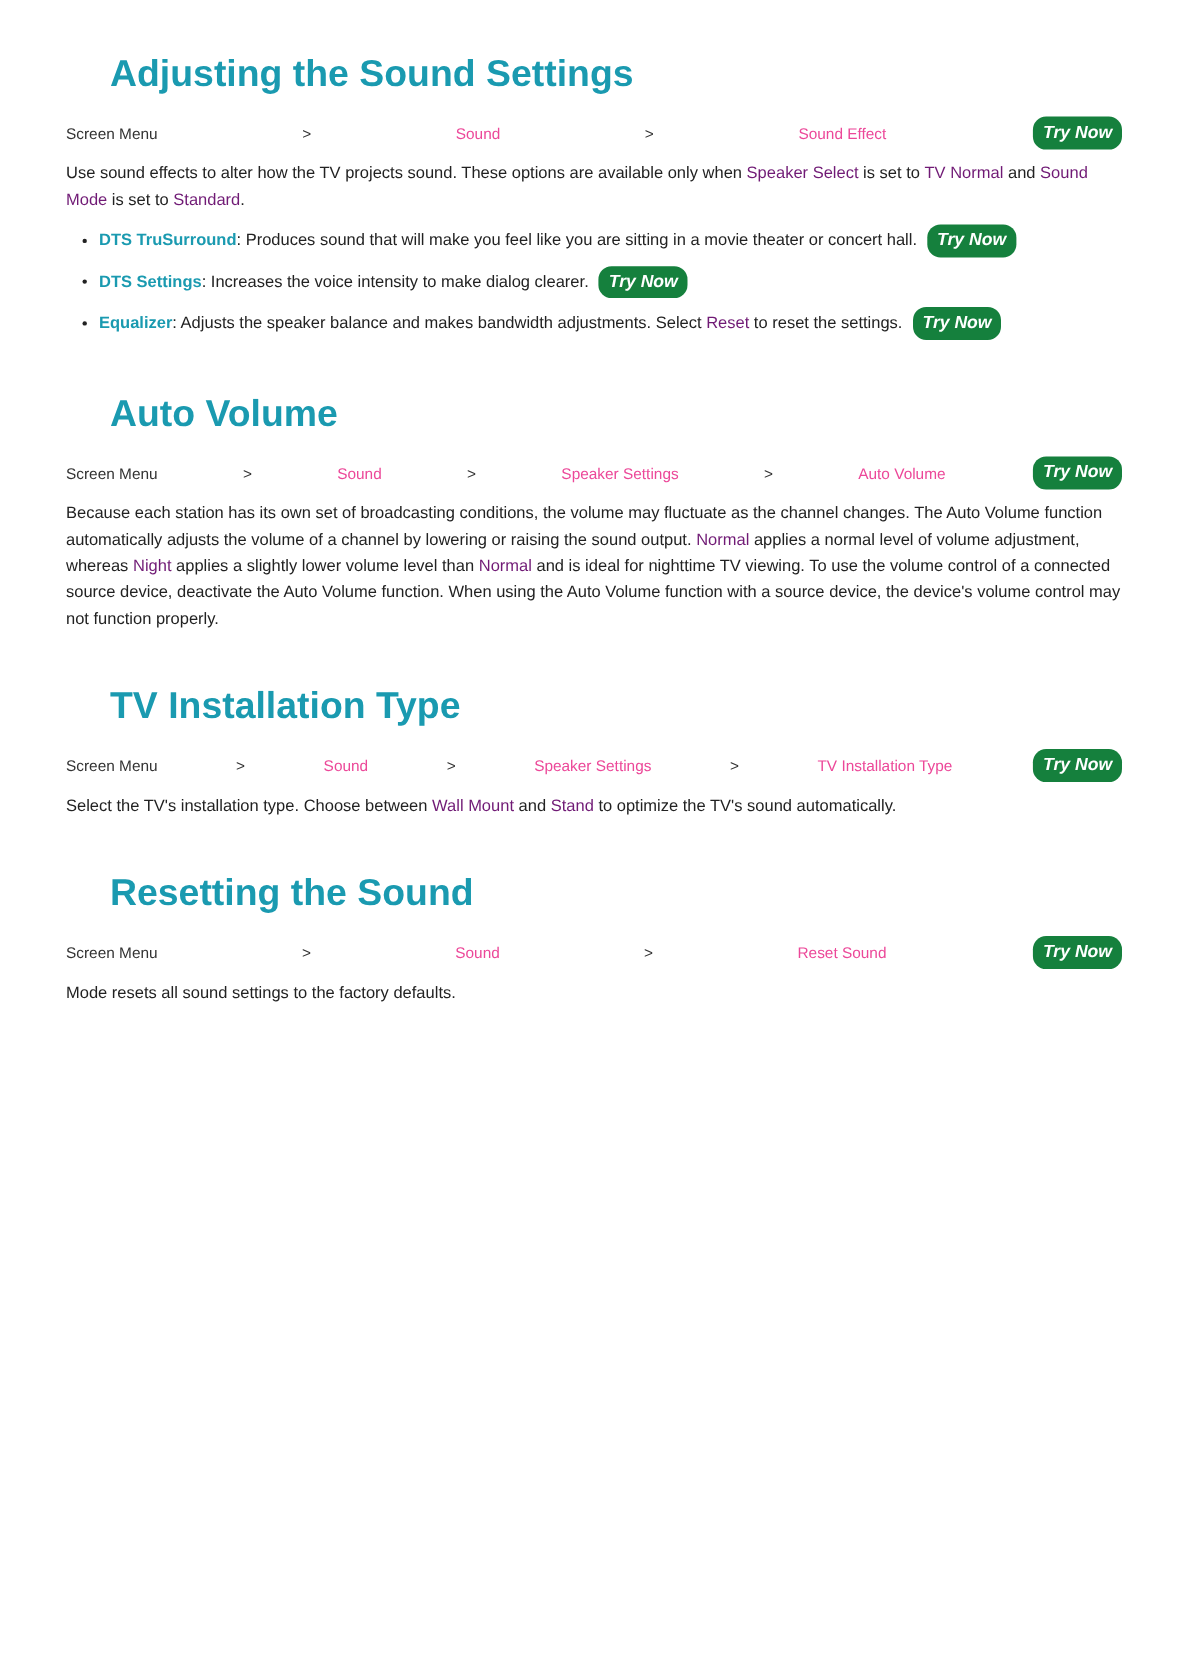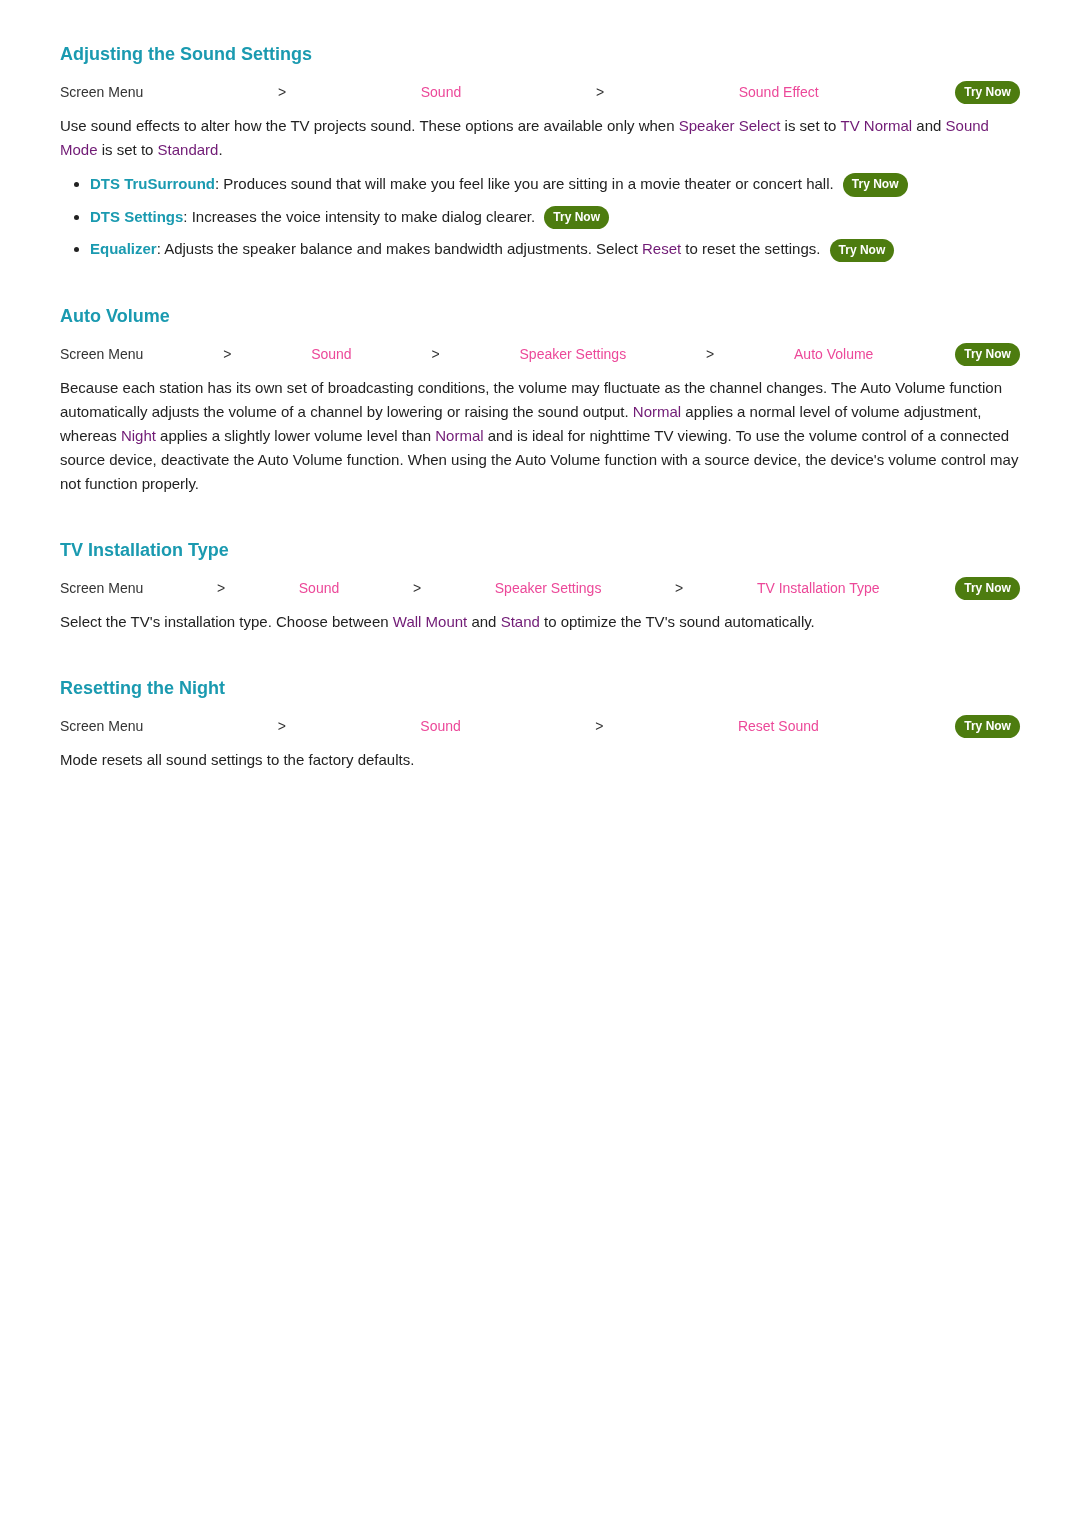--- a/index.html
+++ b/index.html
@@ -16,24 +16,25 @@
       padding: 40px 60px;
       line-height: 1.6;
       max-width: 1080px;
     }
 
     .section {
       margin-bottom: 40px;
     }
 
     h2 {
-      font-size: 18px;
+      font-size: 34px;
       font-weight: 600;
       color: #1a9ab0;
       margin-bottom: 12px;
+      margin-left: 40px;
     }
 
     .breadcrumb {
       font-size: 14px;
       color: #333;
       margin-bottom: 10px;
       display: flex;
       align-items: center;
       flex-wrap: wrap;
       gap: 2px;
@@ -45,29 +46,30 @@
       color: #333;
     }
 
     .bc-link {
       color: #ec4899;
       font-weight: 400;
     }
 
     .try-now {
       display: inline-block;
-      background-color: #4d7c0f;
+      background-color: #15803d;
       color: #fff;
-      font-size: 12px;
+      font-size: 16px;
       font-weight: 600;
       padding: 2px 9px;
       border-radius: 12px;
       margin-left: 5px;
       vertical-align: middle;
       white-space: nowrap;
+      font-style: italic;
     }
 
     p {
       margin-bottom: 10px;
       color: #222;
       font-size: 15px;
     }
 
     ul {
       margin: 10px 0 6px 30px;
@@ -182,21 +184,21 @@
   <p>
     Select the TV's installation type. Choose between
     <span class="highlight">Wall Mount</span>
     and
     <span class="highlight">Stand</span>
     to optimize the TV's sound automatically.
   </p>
 </div>
 
 <div class="section">
-  <h2>Resetting the Night</h2>
+  <h2>Resetting the Sound</h2>
 
   <div class="breadcrumb">
     <span>Screen Menu</span>
     <span class="breadcrumb-sep">&gt;</span>
     <span class="bc-link">Sound</span>
     <span class="breadcrumb-sep">&gt;</span>
     <span class="bc-link">Reset Sound</span>
     <span class="try-now">Try Now</span>
   </div>
 

